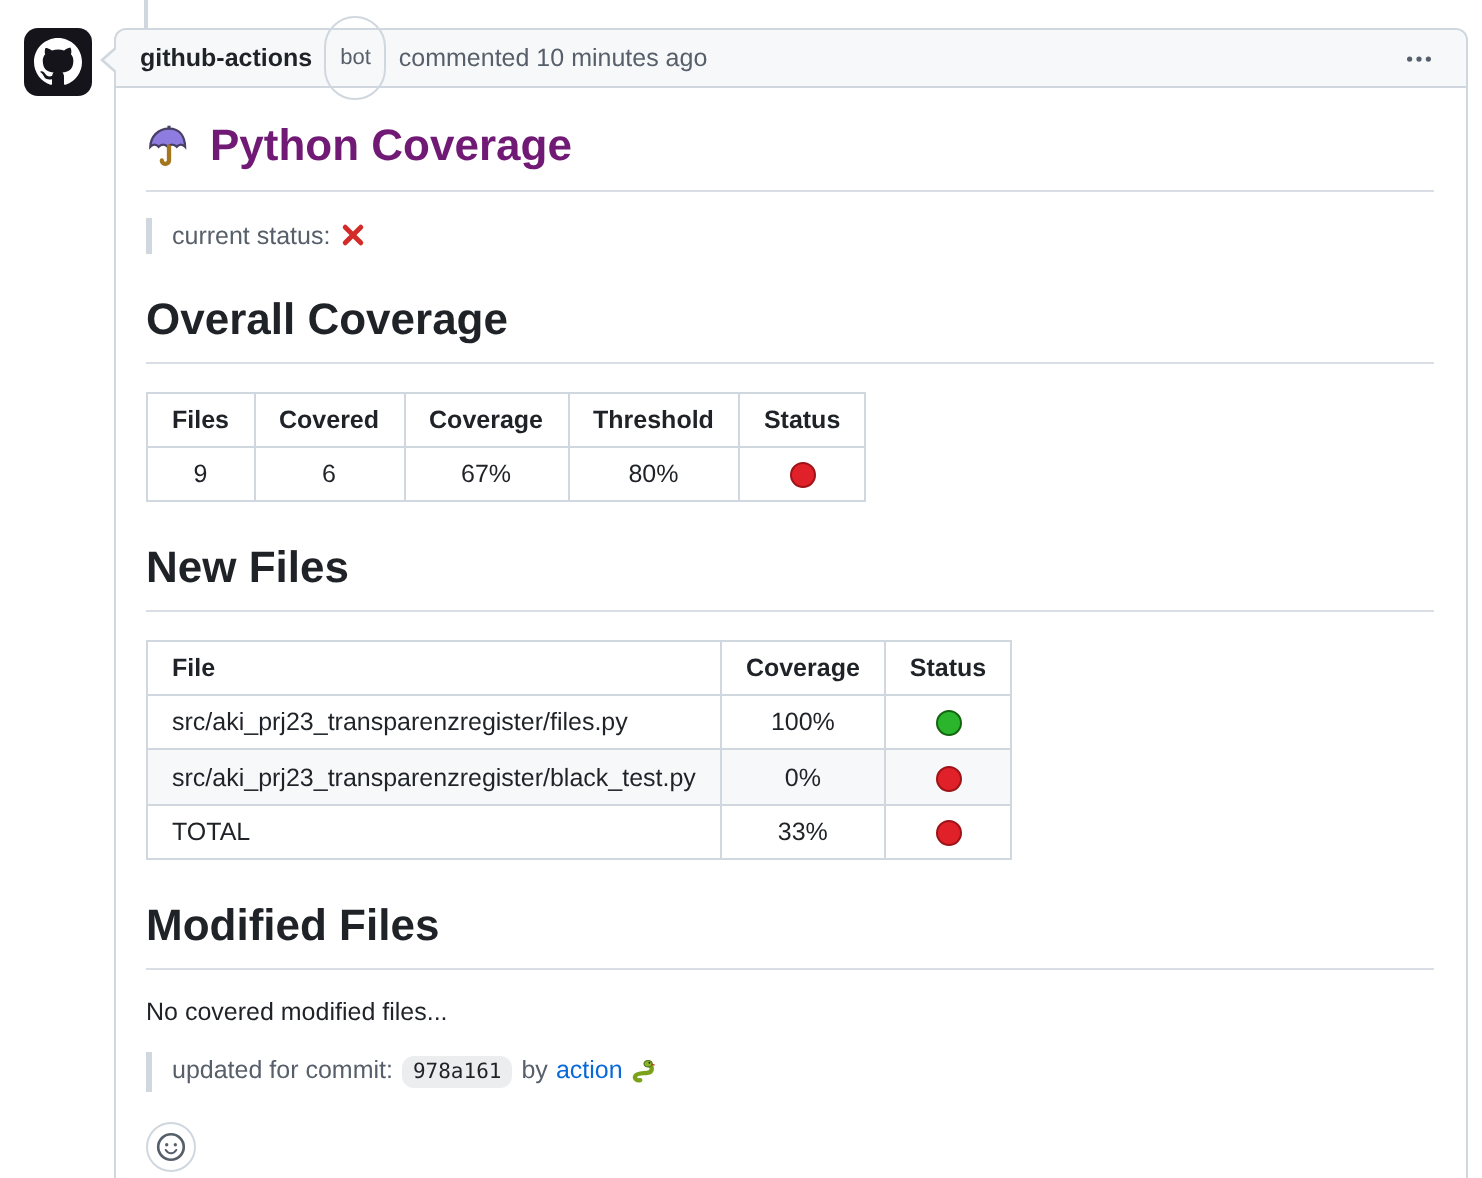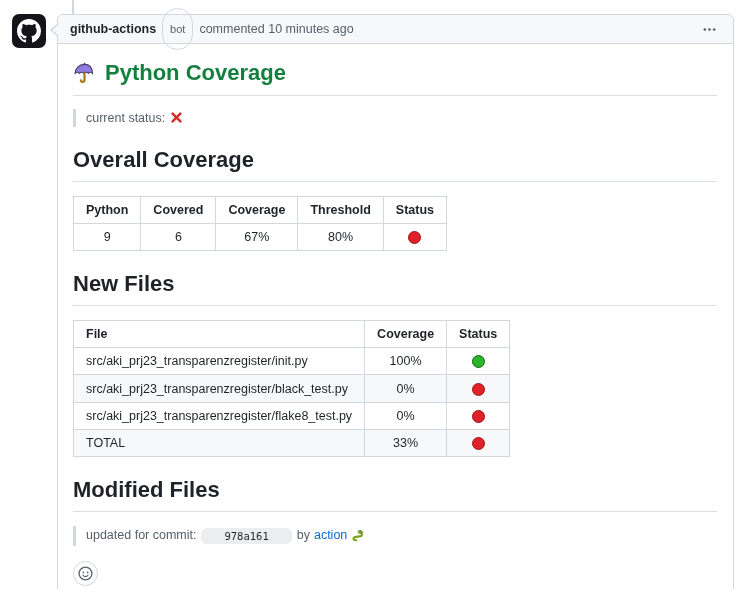--- a/index.html
+++ b/index.html
@@ -50,21 +50,21 @@
     padding: 12px 7px; font-size: 11px; line-height: 16px; color: #57606a;
   }
   .header-spacer { flex: 1; }
   .kebab-btn { background: none; border: none; cursor: pointer; padding: 2px 4px; display: flex; align-items: center; }
   .kebab-btn svg { fill: #57606a; }
 
   
   .comment-body { padding: 13px 16px 6px 15px; font-size: 12.5px; }
 
   h1.report-title {
-    font-size: 22px; font-weight: 700; color: #15803d;
+    font-size: 22px; font-weight: 700; color: #701a75;
     display: flex; align-items: center; gap: 9px;
     margin: 3px 0 0 0; padding-bottom: 9px;
     border-bottom: 1px solid #d8dee4;
   }
   h2.section-heading {
     font-size: 22px; font-weight: 700; color: #1f2328;
     margin: 20px 0 14px 0; padding-bottom: 8px;
     border-bottom: 1px solid #d8dee4;
   }
 
@@ -90,21 +90,21 @@
   }
   .status-dot[data-status="red"]   { background: #e0212a; border: 1.5px solid #9e1317; }
   .status-dot[data-status="green"] { background: #2bb52c; border: 1.5px solid #14650f; }
 
   .empty-msg { margin: 14px 0 6px 0; font-size: 12.5px; color: #1f2328; }
 
   .commit-sha {
     font-family: "DejaVu Sans Mono", "Liberation Mono", monospace;
     font-size: 10.5px; color: #1f2328;
     background: rgba(175,184,193,0.25);
-    padding: 2px 23px; border-radius: 6px;
+    padding: 2px 5px; border-radius: 6px;
   }
   .action-link { color: #0969da; text-decoration: none; }
   .inline-icon { display: inline-flex; vertical-align: middle; }
 
   .reaction-row { margin: 15px 0 10px 0; }
   .reaction-btn {
     width: 25px; height: 25px; border-radius: 50%;
     border: 1px solid #d0d7de; background: #ffffff; cursor: pointer;
     display: flex; align-items: center; justify-content: center; padding: 0;
   }
@@ -163,21 +163,21 @@
           <path d="M3.2 3.2 L12.8 12.8 M12.8 3.2 L3.2 12.8" stroke="#d32b27" stroke-width="3" stroke-linecap="round"></path>
         </svg>
       </span>
     </blockquote>
 
     <h2 class="section-heading">Overall Coverage</h2>
 
     <table class="gh-table">
       <thead>
         <tr>
-          <th class="col-lines">Python</th>
+          <th class="col-lines">Files</th>
           <th class="col-covered">Covered</th>
           <th class="col-coverage">Coverage</th>
           <th class="col-threshold">Threshold</th>
           <th class="col-status">Status</th>
         </tr>
       </thead>
       <tbody>
         <tr>
           <td>9</td>
           <td>6</td>
@@ -193,44 +193,40 @@
     <table class="gh-table">
       <thead>
         <tr>
           <th class="col-file">File</th>
           <th class="col-cov2">Coverage</th>
           <th class="col-status">Status</th>
         </tr>
       </thead>
       <tbody>
         <tr>
-          <td class="cell-file">src/aki_prj23_transparenzregister/init.py</td>
+          <td class="cell-file">src/aki_prj23_transparenzregister/files.py</td>
           <td>100%</td>
           <td><span class="status-dot" data-status="green"></span></td>
         </tr>
         <tr>
           <td class="cell-file">src/aki_prj23_transparenzregister/black_test.py</td>
           <td>0%</td>
           <td><span class="status-dot" data-status="red"></span></td>
         </tr>
         <tr>
-          <td class="cell-file">src/aki_prj23_transparenzregister/flake8_test.py</td>
-          <td>0%</td>
-          <td><span class="status-dot" data-status="red"></span></td>
-        </tr>
-        <tr>
           <td class="cell-file">TOTAL</td>
           <td>33%</td>
           <td><span class="status-dot" data-status="red"></span></td>
         </tr>
       </tbody>
     </table>
 
     <h2 class="section-heading">Modified Files</h2>
 
+    <p class="empty-msg">No covered modified files...</p>
 
     <blockquote class="gh-quote">
       <span>updated for commit:</span>
       <code class="commit-sha">978a161</code>
       <span>by</span>
       <a class="action-link" style="margin-left:-1px">action</a>
       <span class="inline-icon" style="margin-left:-3px">
         <svg viewBox="0 0 16 16" width="15" height="15">
           <path d="M11.5 4.5 C14.5 5.2 14.6 8.6 11.3 9 C8.5 9.3 6 9 5 10.6 C4.2 12.1 5.8 13.4 7.6 12.9" fill="none" stroke="#7aa21b" stroke-width="2.3" stroke-linecap="round"></path>
           <ellipse cx="11.8" cy="4.1" rx="2.2" ry="1.7" fill="#8ab526" stroke="#55701a" stroke-width="0.6"></ellipse>

